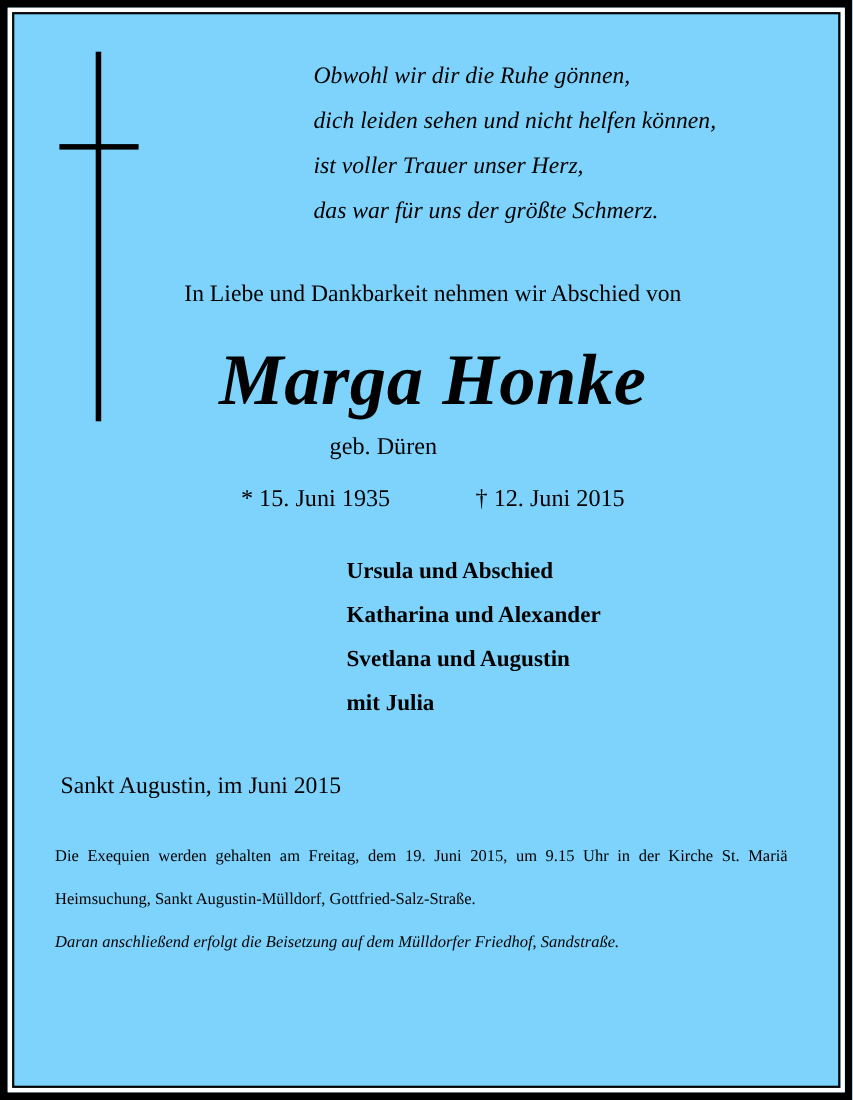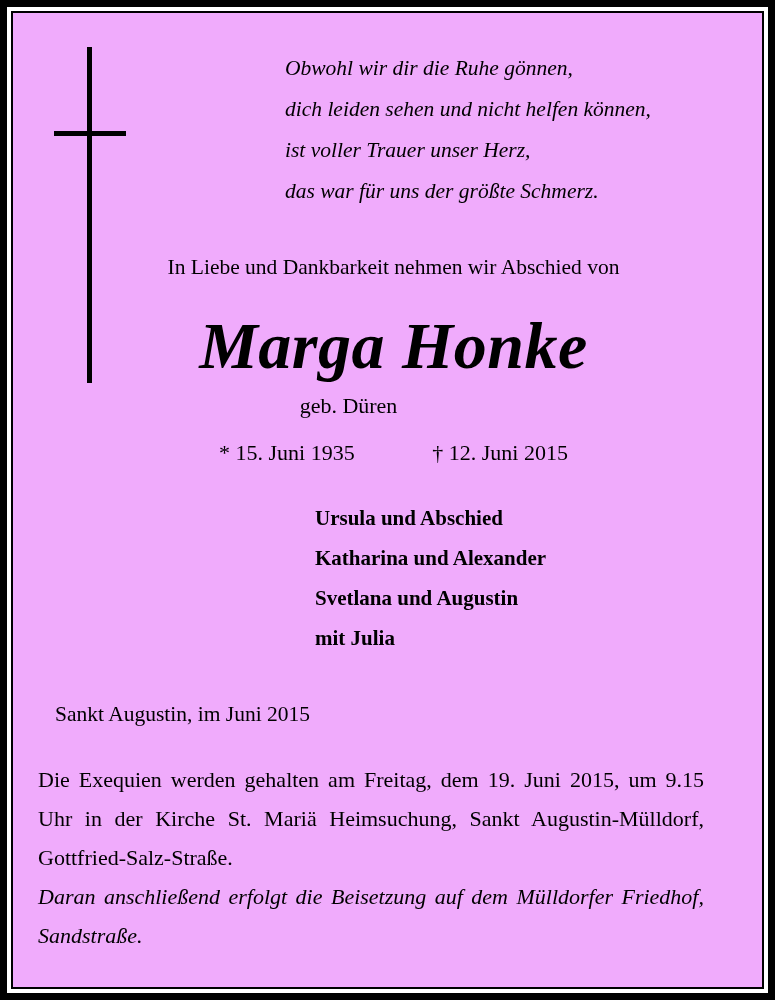--- a/index.html
+++ b/index.html
@@ -12,21 +12,21 @@
     font-family: "Liberation Serif", "DejaVu Serif", serif;
     color: #000000;
   }
 
   
   .notice {
     position: relative;
     width: 775px;
     height: 1000px;
     box-sizing: border-box;
-    background: #f0abfc;
+    background: #7dd3fc;
     overflow: hidden;
   }
   
   .frame-outer {
     position: absolute;
     left: 0; top: 0;
     width: 775px;
     height: 1000px;
     box-sizing: border-box;
     border: 7px solid #000000;
@@ -174,24 +174,24 @@
     left: 55px;
     top: 699px;
     width: 665px;
     font-size: 21.5px;
     line-height: 30px;
   }
 
   
   .details {
     position: absolute;
-    left: 38px;
+    left: 50px;
     top: 760px;
     width: 666px;
-    font-size: 22px;
+    font-size: 15px;
     line-height: 39px;
   }
   .details-para {
     margin: 0;
     text-align: justify;
     text-justify: inter-word;
   }
   .details-para.last-para { margin-top: 0; font-style: italic; }
   
   .details-para::after {

